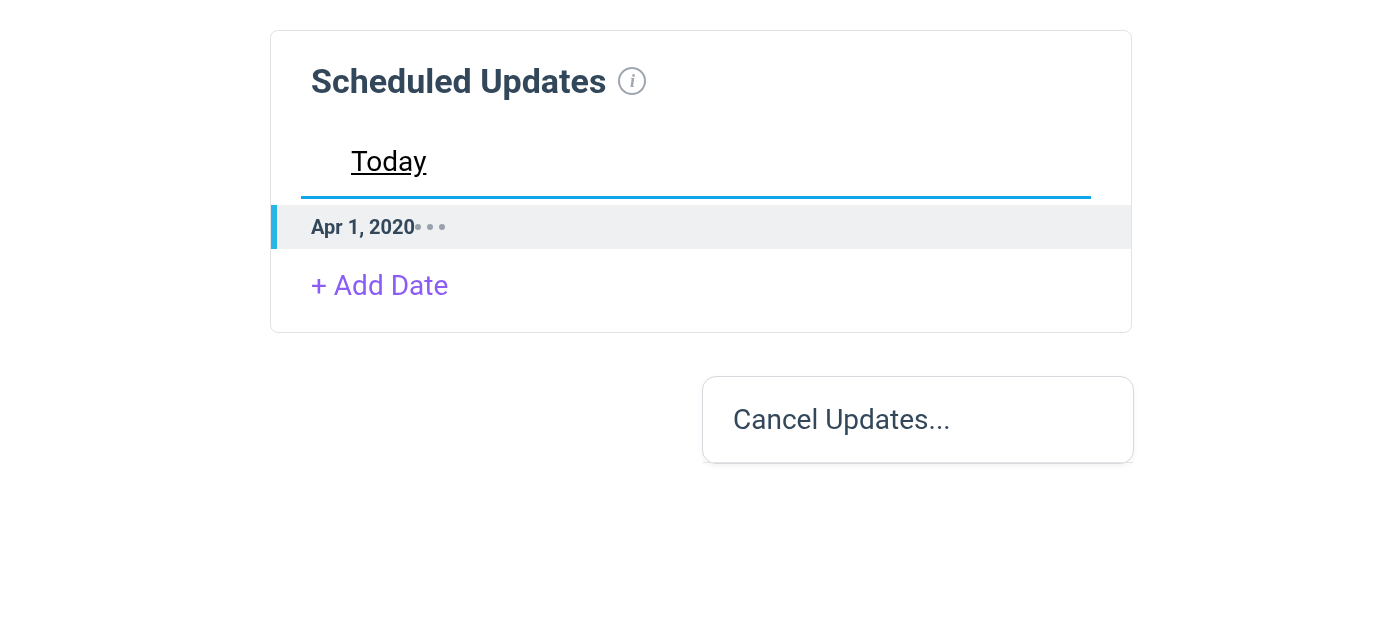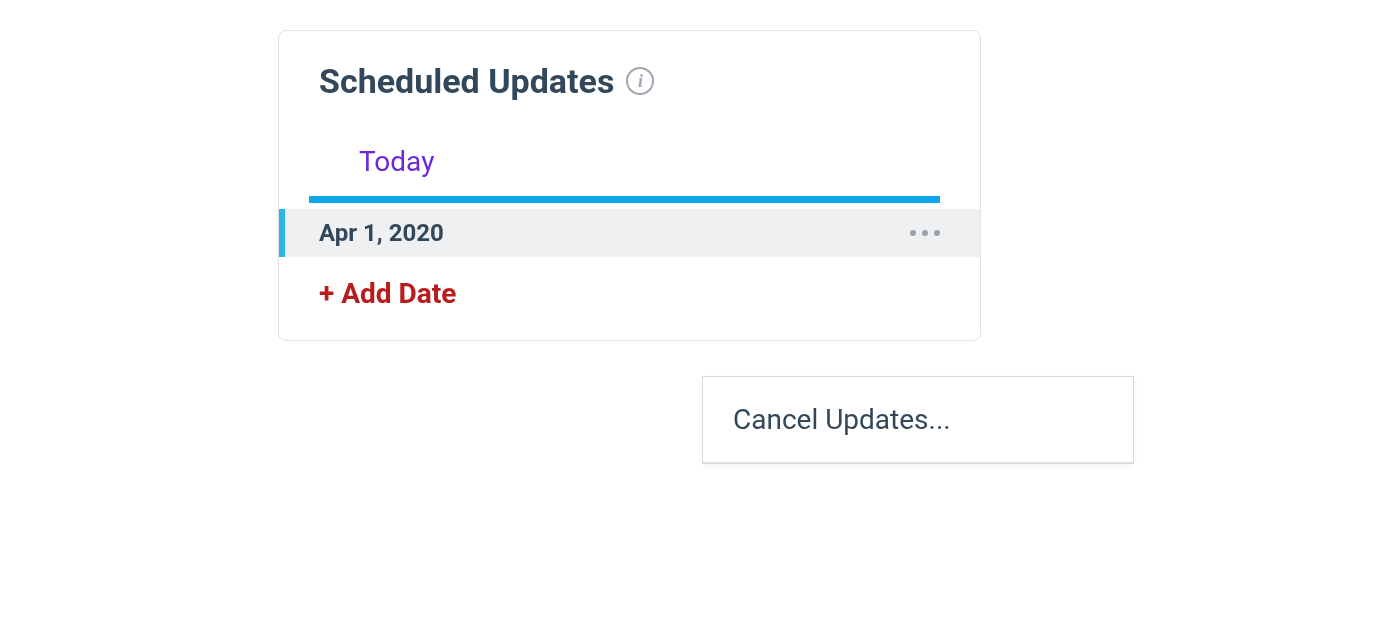--- a/index.html
+++ b/index.html
@@ -9,23 +9,23 @@
     }
     body {
       font-family: -apple-system, BlinkMacSystemFont, "Segoe UI", Roboto, "Helvetica Neue", Arial, sans-serif;
       background: #ffffff;
       width: 1394px;
       height: 624px;
       position: relative;
     }
     .panel {
       position: absolute;
-      left: 278px;
+      left: 270px;
       top: 30px;
-      width: 703px;
+      width: 862px;
       border: 1px solid #e3e3e3;
       border-radius: 8px;
       background: #ffffff;
       padding: 30px 0 30px 0;
     }
     .panel-header {
       display: flex;
       align-items: center;
       padding: 0 40px 20px 40px;
       gap: 12px;
@@ -45,36 +45,36 @@
       justify-content: center;
       color: #a0a6b0;
       font-family: Georgia, serif;
       font-style: italic;
       font-weight: 600;
       font-size: 18px;
     }
     .today-row {
       padding: 24px 40px 18px 40px;
       font-size: 28px;
-      color: #6d28d9;
-      border-bottom: 7px solid #0ea5e9;
+      color: #000000;
+      border-bottom: 3px solid #0ea5e9;
       margin: 0 40px 0 30px;
+      text-decoration: underline;
     }
     .today-row-inner {
       margin-left: 10px;
     }
     .date-list {
       padding-top: 6px;
     }
     .date-row {
       display: flex;
       align-items: center;
-      justify-content: space-between;
       padding: 10px 40px 10px 40px;
-      font-size: 24px;
+      font-size: 20px;
       color: #33475b;
       position: relative;
     }
     .date-row.active {
       background: #eef0f2;
       font-weight: 700;
       border-left: 6px solid #28b6e8;
       padding-left: 34px;
     }
     .more-icon {
@@ -85,32 +85,32 @@
     .more-icon span {
       width: 6px;
       height: 6px;
       background: #99a1ac;
       border-radius: 50%;
       display: block;
     }
     .add-date {
       padding: 20px 40px 0 40px;
       font-size: 28px;
-      color: #b91c1c;
-      font-weight: 700;
+      color: #8b5cf6;
+      font-weight: 400;
       cursor: pointer;
     }
     .dropdown-menu {
       position: absolute;
       left: 702px;
       top: 376px;
       width: 432px;
       background: #ffffff;
       border: 1px solid #d6d9de;
-      border-radius: 0;
+      border-radius: 14px;
       box-shadow: 0 2px 6px rgba(0,0,0,0.05);
       z-index: 10;
     }
     .dropdown-item {
       padding: 26px 30px;
       font-size: 28px;
       color: #33475b;
       cursor: pointer;
     }
     .dropdown-item:first-child {

